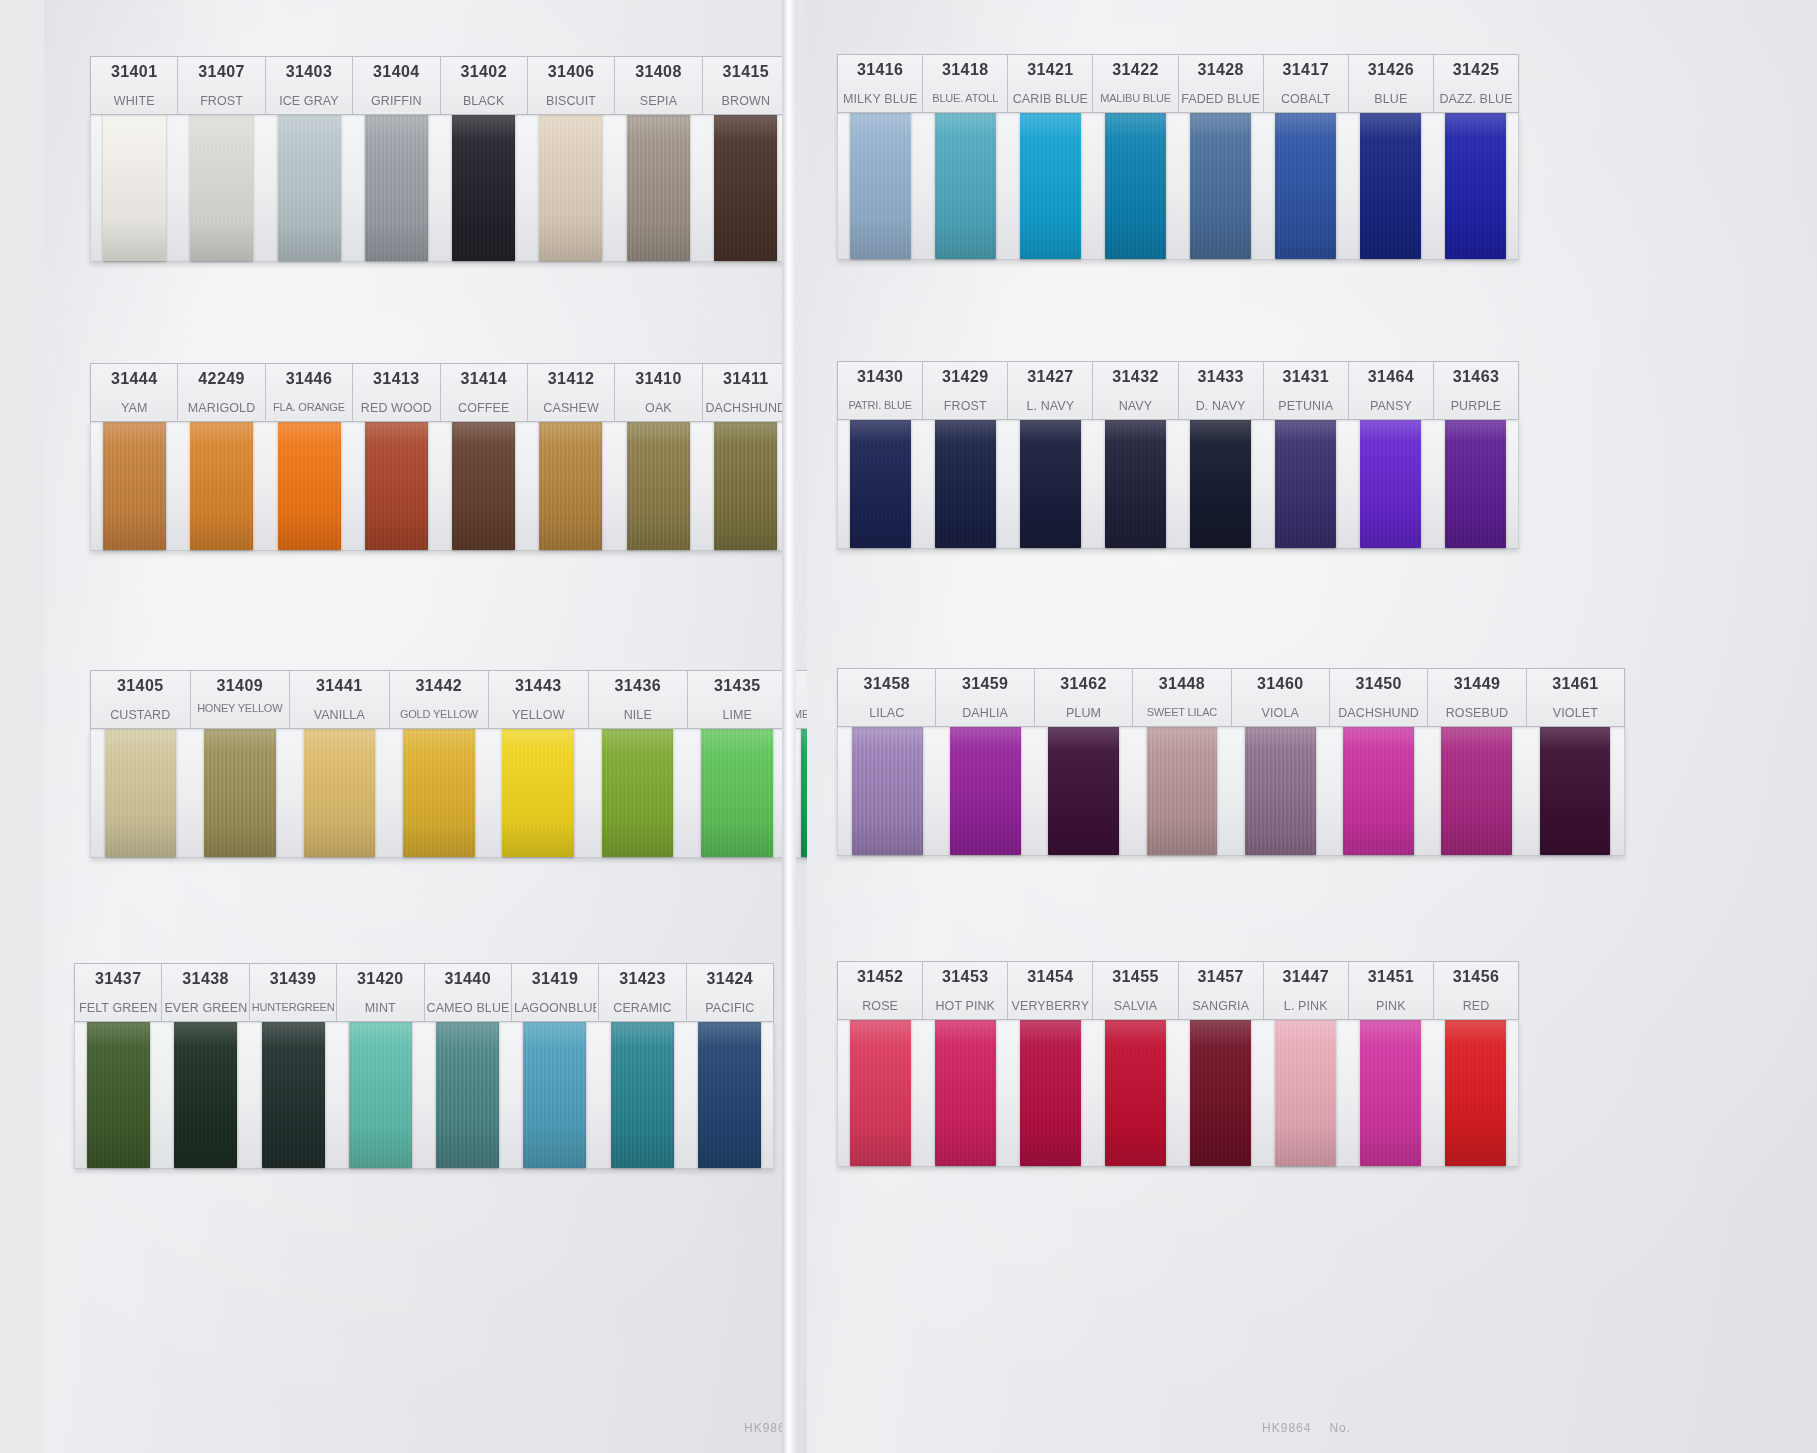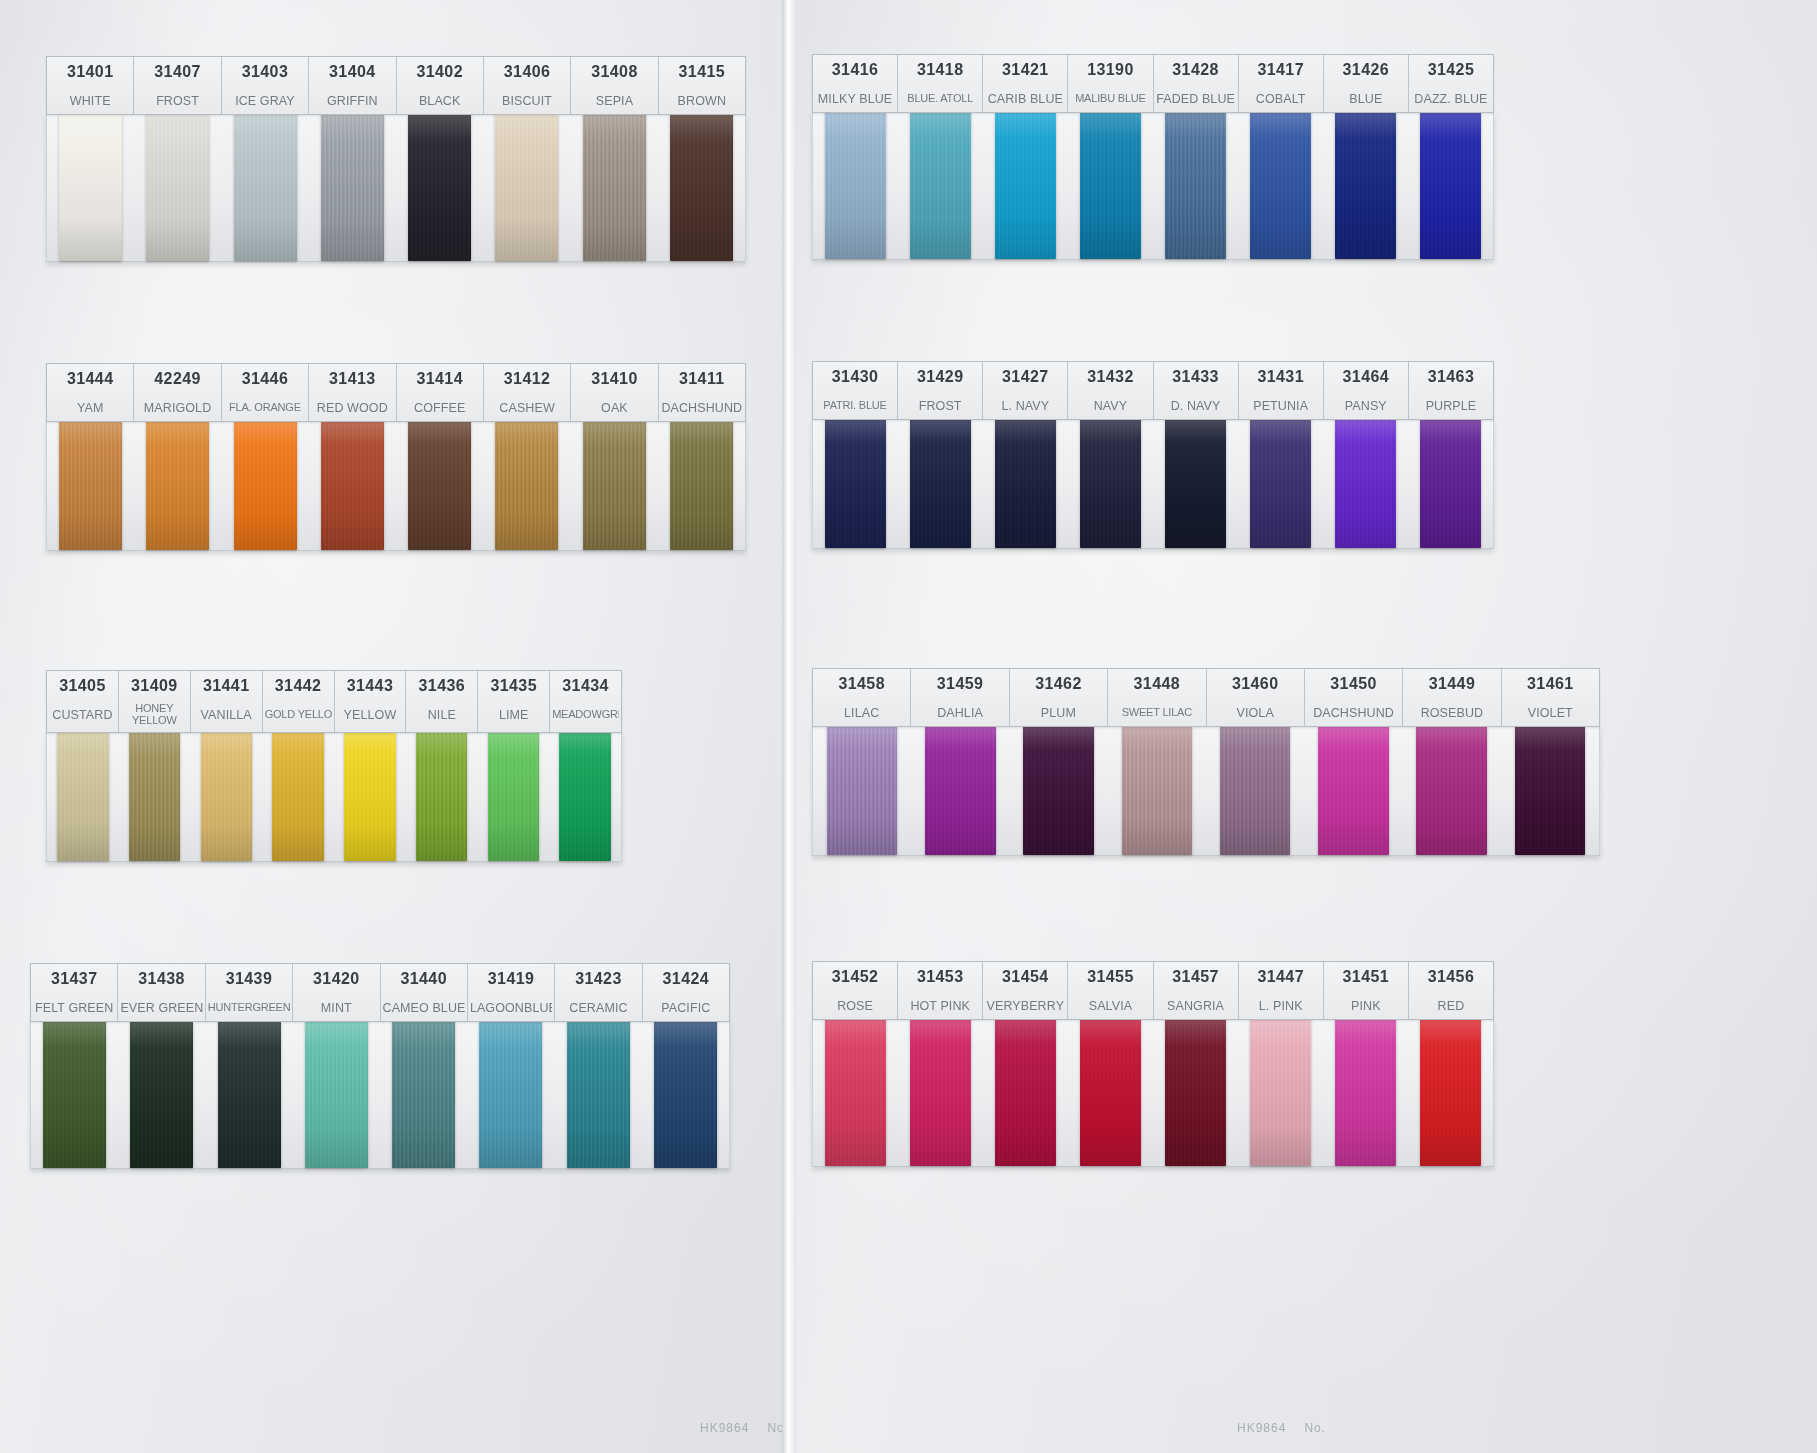--- a/index.html
+++ b/index.html
@@ -13,21 +13,21 @@
   .sheet {
     position: relative;
     width: 1817px; height: 1453px;
     display: flex;
   }
   .page {
     position: relative;
     height: 1453px;
     overflow: hidden;
   }
-  .page-left { width: 782px; background: #e4e6e9; }
+  .page-left { width: 782px; background: #e4e6e9; margin-left: 44px; }
   .page-right { width: 1035px; background: #e5e7ea; }
   
   .paper-grad {
     position: absolute; inset: 0;
     background:
       radial-gradient(ellipse 120% 90% at 40% 35%, rgba(255,255,255,0.55) 0%, rgba(255,255,255,0.0) 70%),
       linear-gradient(100deg, #dcdee2 0%, #eceef0 22%, #e6e8eb 55%, #dfe1e5 100%);
     pointer-events: none;
   }
   .gutter {
@@ -261,21 +261,21 @@
               <div class="skein" title="31412 CASHEW" style="background: rgb(179, 134, 64);"></div>
             </div>
             <div class="skein-slot">
               <div class="skein" title="31410 OAK" style="background: rgb(138, 124, 74);"></div>
             </div>
             <div class="skein-slot">
               <div class="skein" title="31411 DACHSHUND" style="background: rgb(122, 115, 64);"></div>
             </div>
           </div>
         </div>
-        <div class="band" style="left: 46px; top: 670px; width: 576px;">
+        <div class="band" style="left: 46px; top: 670px; width: 797px;">
           <div class="hdr-table">
             <div class="hdr-cell">
               <div class="code">31405</div>
               <div class="cname">CUSTARD</div>
             </div>
             <div class="hdr-cell">
               <div class="code">31409</div>
               <div class="cname sm two">HONEY YELLOW</div>
             </div>
             <div class="hdr-cell">
@@ -411,21 +411,21 @@
             </div>
             <div class="hdr-cell">
               <div class="code">31418</div>
               <div class="cname sm">BLUE. ATOLL</div>
             </div>
             <div class="hdr-cell">
               <div class="code">31421</div>
               <div class="cname">CARIB BLUE</div>
             </div>
             <div class="hdr-cell">
-              <div class="code">13190</div>
+              <div class="code">31422</div>
               <div class="cname sm">MALIBU BLUE</div>
             </div>
             <div class="hdr-cell">
               <div class="code">31428</div>
               <div class="cname">FADED BLUE</div>
             </div>
             <div class="hdr-cell">
               <div class="code">31417</div>
               <div class="cname">COBALT</div>
             </div>

